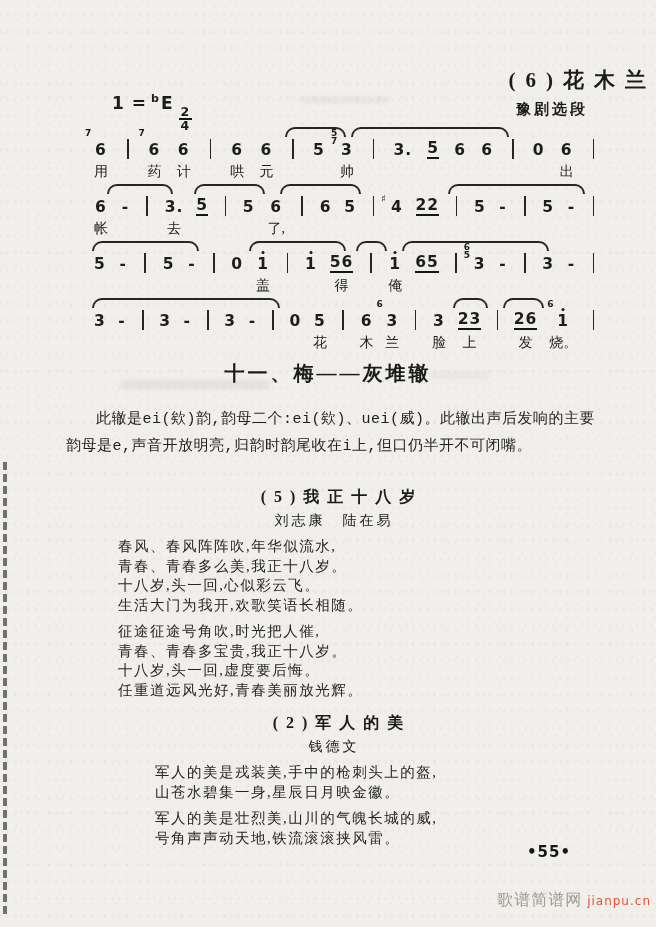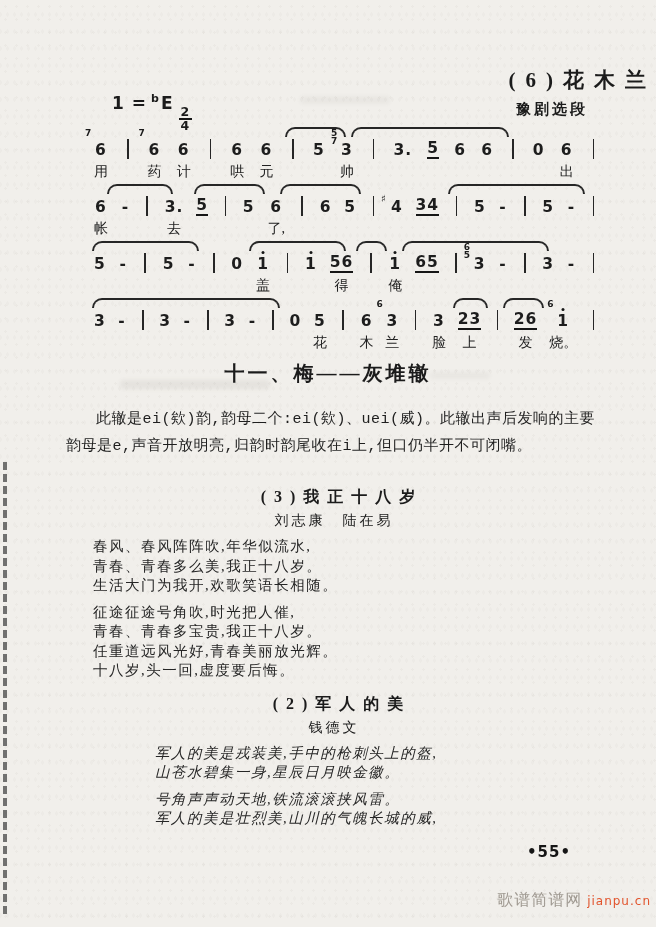--- a/index.html
+++ b/index.html
@@ -59,22 +59,22 @@
     text-indent:2em;letter-spacing:.5px;color:#1f1f1f;font-family:Liberation Mono, monospace;}
   .exercise{position:absolute;left:60px;top:464px;font-size:15px;font-weight:700;letter-spacing:1px;}
 
   
   .poems{position:absolute;left:0;top:487px;width:100%;}
   .poem{margin-bottom:13px;}
   .p-title{font-size:16px;font-weight:700;letter-spacing:8px;text-align:center;padding-left:28px;}
   .p-authors{font-size:14px;letter-spacing:3px;text-align:center;padding-left:12px;margin-top:4px;}
   .stanza{margin-top:7px;}
   .v-line{font-size:14.5px;line-height:19.5px;letter-spacing:1.5px;color:#262626;white-space:nowrap;}
-  .poem.p0 .v-line{margin-left:93px;}
-  .poem.p1 .v-line{margin-left:155px;font-style:italic;}
+  .poem.p0 .v-line{margin-left:118px;}
+  .poem.p1 .v-line{margin-left:155px;}
 
   
   .pagenum{position:absolute;left:527px;top:843px;font:700 15px "DejaVu Sans",sans-serif;
     letter-spacing:1px;color:#161616;}
   .watermark{position:absolute;right:5px;top:890px;font-size:16px;letter-spacing:1px;white-space:nowrap;}
   .wm-site{color:#a09a92;margin-left:34px;}
   .wm-domain{color:#e2552e;font-family:"DejaVu Sans",sans-serif;font-size:12px;}
 </style>
 </head>
 <body>
@@ -308,21 +308,21 @@
           </span>
           <span class="cell">
             <span class="nw">
               <i class="pre">♯</i>
               <b class="dg">4</b>
             </span>
             <span class="lyr"></span>
           </span>
           <span class="cell">
             <span class="nw">
-              <b class="dg u">34</b>
+              <b class="dg u">22</b>
             </span>
             <span class="lyr"></span>
           </span>
           <span class="cell">
             <span class="nw">
               <i class="bline"></i>
             </span>
             <span class="lyr"></span>
           </span>
           <span class="cell">
@@ -644,44 +644,45 @@
           </span>
         </div>
       </div>
     </div>
 
   <div class="section-title">十一、梅——灰堆辙</div>
   <div class="intro">此辙是ei(欸)韵,韵母二个:ei(欸)、uei(威)。此辙出声后发响的主要韵母是e,声音开放明亮,归韵时韵尾收在i上,但口仍半开不可闭嘴。</div>
 
   <div class="poems">
       <div class="poem p0">
-        <div class="p-title">(3)我正十八岁</div>
+        <div class="p-title">(5)我正十八岁</div>
         <div class="p-authors">刘志康　陆在易</div>
         <div class="stanza">
           <div class="v-line">春风、春风阵阵吹,年华似流水,</div>
           <div class="v-line">青春、青春多么美,我正十八岁。</div>
+          <div class="v-line">十八岁,头一回,心似彩云飞。</div>
           <div class="v-line">生活大门为我开,欢歌笑语长相随。</div>
         </div>
         <div class="stanza">
           <div class="v-line">征途征途号角吹,时光把人催,</div>
           <div class="v-line">青春、青春多宝贵,我正十八岁。</div>
+          <div class="v-line">十八岁,头一回,虚度要后悔。</div>
           <div class="v-line">任重道远风光好,青春美丽放光辉。</div>
-          <div class="v-line">十八岁,头一回,虚度要后悔。</div>
         </div>
       </div>
       <div class="poem p1">
         <div class="p-title">(2)军人的美</div>
         <div class="p-authors">钱德文</div>
         <div class="stanza">
           <div class="v-line">军人的美是戎装美,手中的枪刺头上的盔,</div>
           <div class="v-line">山苍水碧集一身,星辰日月映金徽。</div>
         </div>
         <div class="stanza">
+          <div class="v-line">军人的美是壮烈美,山川的气魄长城的威,</div>
           <div class="v-line">号角声声动天地,铁流滚滚挟风雷。</div>
-          <div class="v-line">军人的美是壮烈美,山川的气魄长城的威,</div>
         </div>
       </div>
     </div>
 
   <div class="pagenum">•55•</div>
 
   <div class="watermark"><span class="wm-site">歌谱简谱网</span>
     <span class="wm-domain">jianpu.cn</span>
   </div>
 

